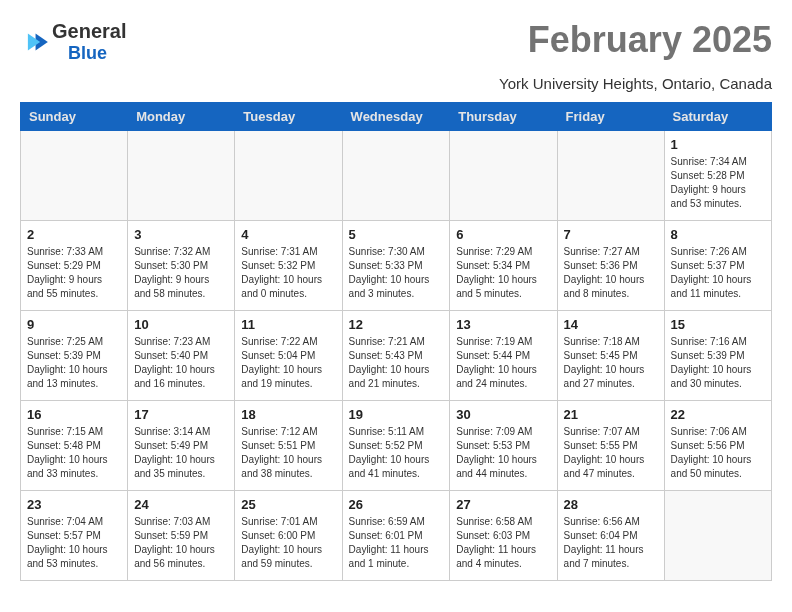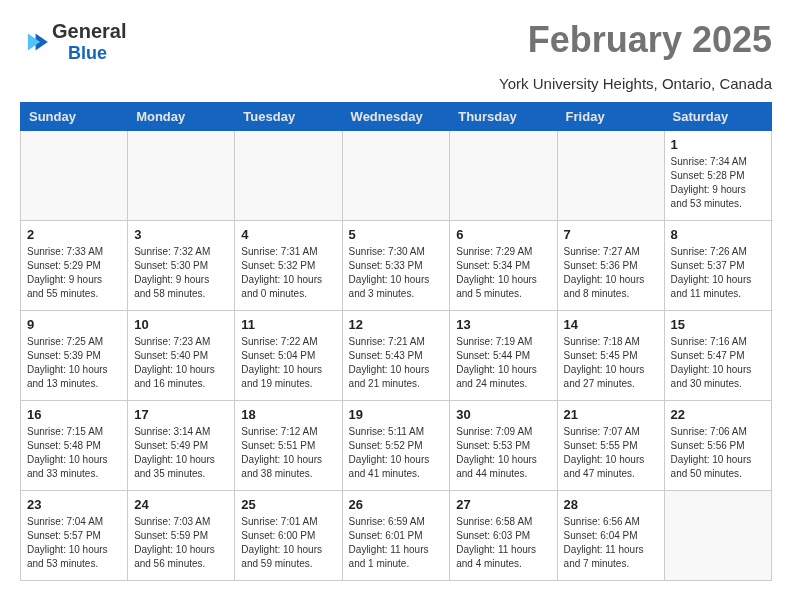--- a/index.html
+++ b/index.html
@@ -216,21 +216,21 @@
         </td>
         <td>
           <span class="day-number">14</span>
           <div class="day-info">Sunrise: 7:18 AM
 Sunset: 5:45 PM
 Daylight: 10 hours and 27 minutes.</div>
         </td>
         <td>
           <span class="day-number">15</span>
           <div class="day-info">Sunrise: 7:16 AM
-Sunset: 5:47 PM
+Sunset: 5:39 PM
 Daylight: 10 hours and 30 minutes.</div>
         </td>
       </tr>
       <tr>
         <td>
           <span class="day-number">16</span>
           <div class="day-info">Sunrise: 7:15 AM
 Sunset: 5:48 PM
 Daylight: 10 hours and 33 minutes.</div>
         </td>

